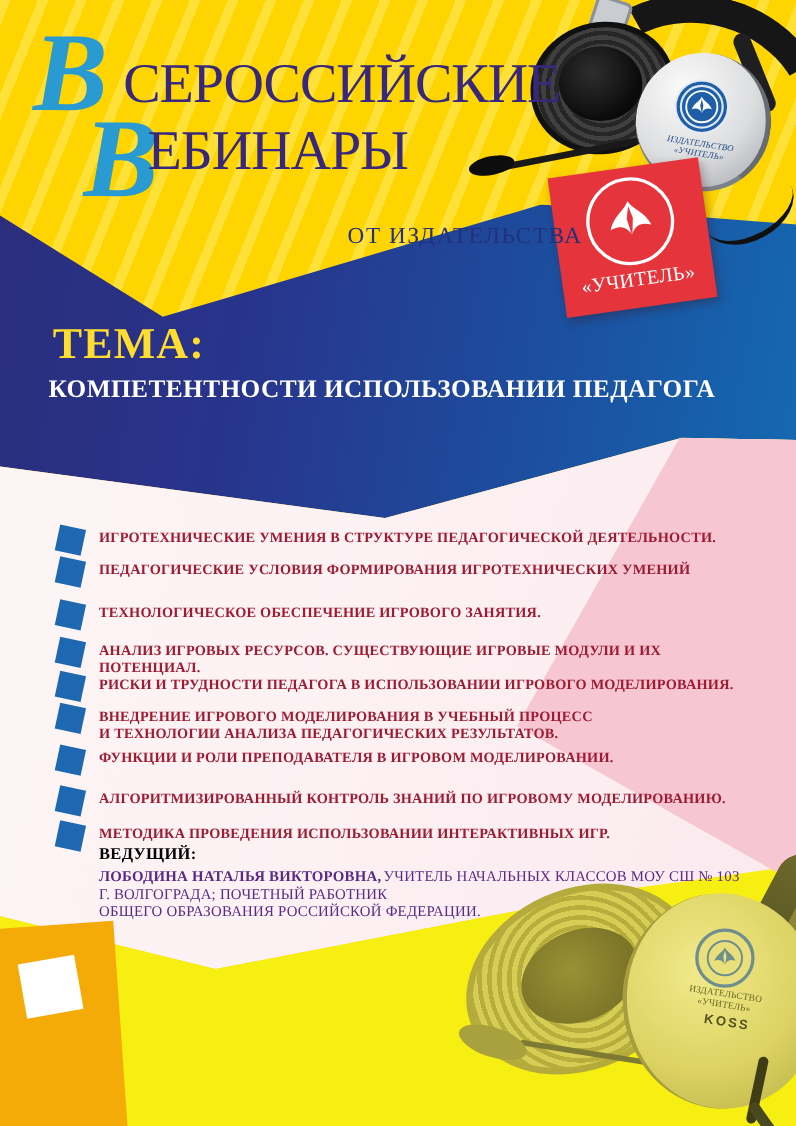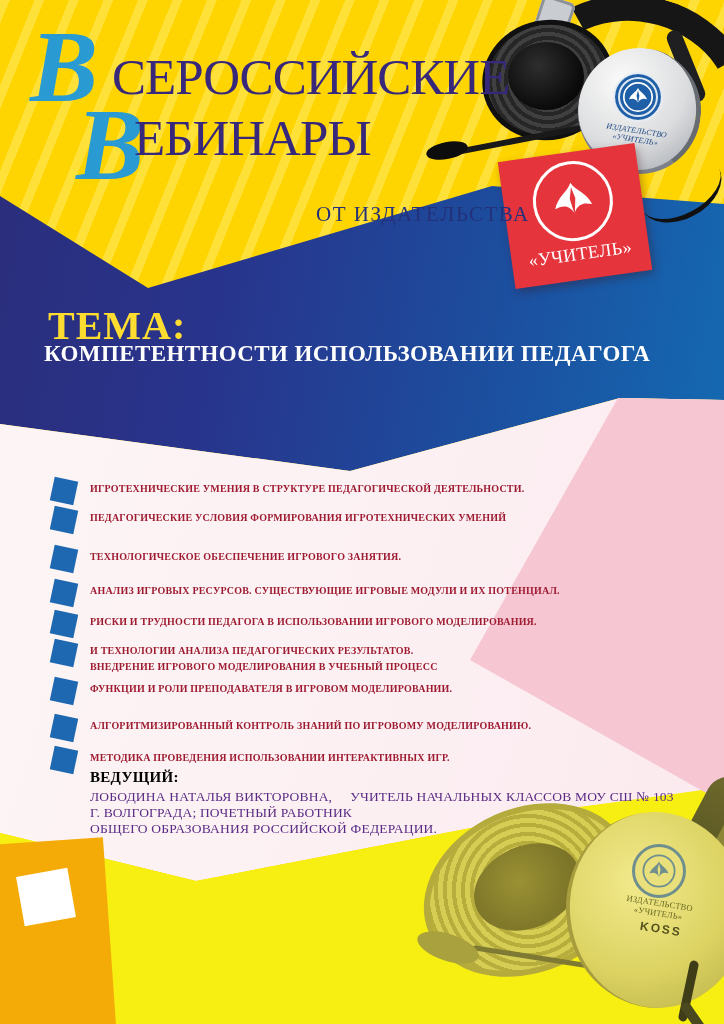--- a/index.html
+++ b/index.html
@@ -135,48 +135,48 @@
   #bv2{left:76px;top:104px;}
   #bc2{left:134px;top:113px;text-align:center;}
 
   .publisher-line{
     position:absolute;z-index:10;left:316px;top:202px;
     color:#23317b;font-size:21px;letter-spacing:1.5px;white-space:nowrap;
   }
 
   
   .tema-label{
-    position:absolute;z-index:10;left:48px;top:302px;
+    position:absolute;z-index:10;left:48px;top:288px;
     color:#ffdd30;font-size:40px;font-weight:bold;letter-spacing:1px;
   }
   .topic-title{
     position:absolute;z-index:10;left:44px;top:340px;
     color:#ffffff;font-size:23px;font-weight:bold;line-height:27px;letter-spacing:.4px;white-space:nowrap;
   }
 
   
   .topics{position:absolute;z-index:10;left:0;top:0;width:724px;}
   .topic-row{position:absolute;left:52px;width:640px;}
   .topic-row .bullet{
     position:absolute;left:0;top:-2px;width:24px;height:24px;background:#1d68b1;transform:rotate(12deg);
   }
   .topic-row .tx{
-    margin-left:38px;color:#9e1b31;font-weight:bold;font-size:10px;line-height:16px;letter-spacing:.2px;
+    margin-left:38px;color:#9e1b31;font-weight:bold;font-size:13px;line-height:16px;letter-spacing:.2px;
   }
 
   
   .presenter-label{
     position:absolute;z-index:10;left:90px;top:769px;
     color:#000000;font-weight:bold;font-size:15px;letter-spacing:.3px;
   }
   .presenter-body{
     position:absolute;z-index:10;left:90px;top:789px;width:600px;
     color:#5a2b86;font-size:13.5px;line-height:16px;letter-spacing:.2px;
   }
-  .presenter-body .pname{font-weight:normal;margin-right:18px;}
+  .presenter-body .pname{font-weight:bold;margin-right:2px;}
 </style>
 </head>
 <body>
 
 <div class="canvas">
 
   <div class="bg-header"></div>
   <div class="layer bg-blue-band"></div>
   <div class="layer bg-white-area"></div>
   <div class="layer bg-bottom-yellow"></div>
@@ -288,22 +288,22 @@
     <div class="topic-row" style="top:614px">
       <span class="bullet"></span>
       <div class="tx">
           <div>РИСКИ И ТРУДНОСТИ ПЕДАГОГА В ИСПОЛЬЗОВАНИИ ИГРОВОГО МОДЕЛИРОВАНИЯ.</div>
         </div>
     </div>
 
     <div class="topic-row" style="top:643px">
       <span class="bullet"></span>
       <div class="tx">
+        <div>ВНЕДРЕНИЕ ИГРОВОГО МОДЕЛИРОВАНИЯ В УЧЕБНЫЙ ПРОЦЕСС</div>
         <div>И ТЕХНОЛОГИИ АНАЛИЗА ПЕДАГОГИЧЕСКИХ РЕЗУЛЬТАТОВ.</div>
-        <div>ВНЕДРЕНИЕ ИГРОВОГО МОДЕЛИРОВАНИЯ В УЧЕБНЫЙ ПРОЦЕСС</div>
       </div>
     </div>
 
     <div class="topic-row" style="top:681px">
       <span class="bullet"></span>
       <div class="tx">
           <div>ФУНКЦИИ И РОЛИ ПРЕПОДАВАТЕЛЯ В ИГРОВОМ МОДЕЛИРОВАНИИ.</div>
         </div>
     </div>
 

